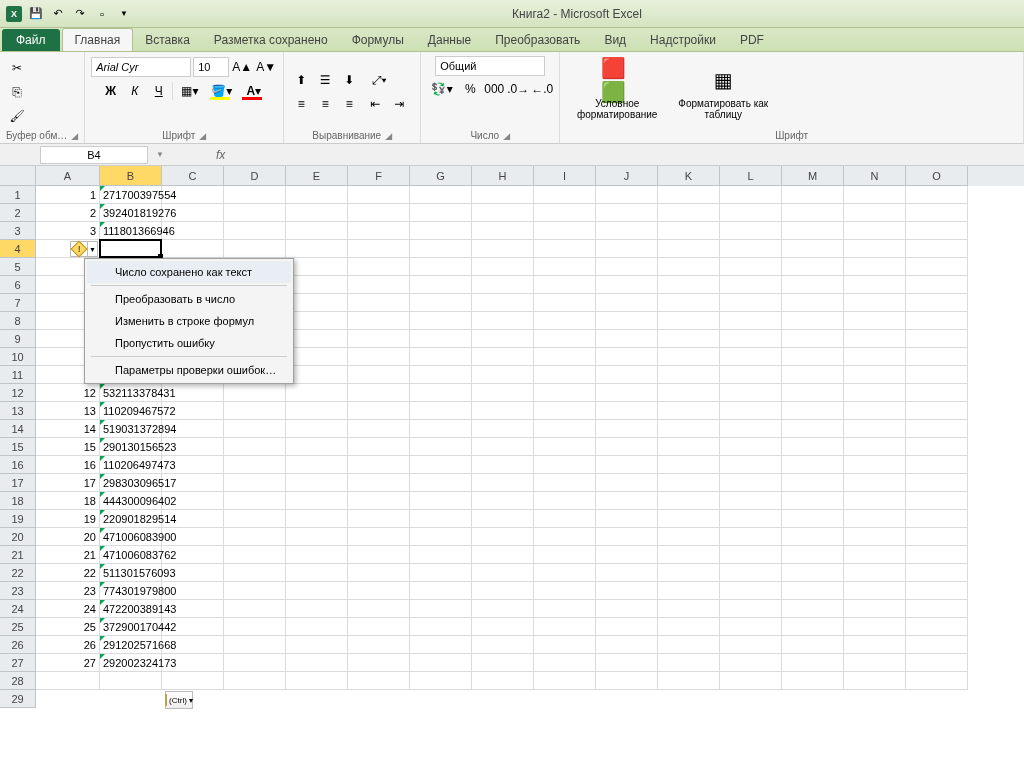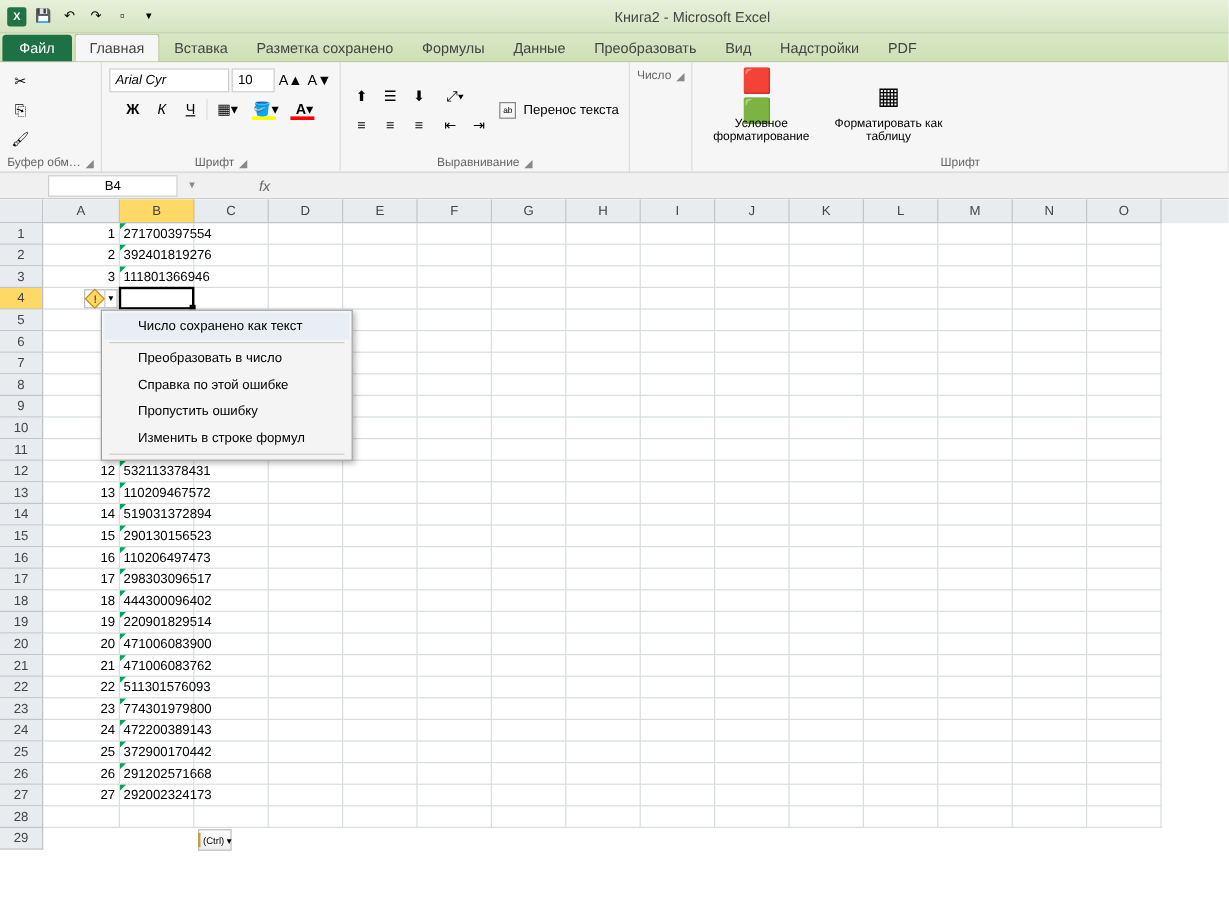--- a/index.html
+++ b/index.html
@@ -178,33 +178,39 @@
       <div class="col">
         <div class="row">
           <div class="icon-btn wide">⤢▾</div>
         </div>
         <div class="row">
           <div class="icon-btn">⇤</div>
           <div class="icon-btn">⇥</div>
         </div>
       </div>
       <div class="col" style="gap:4px">
-        <div class="row" style="cursor:pointer;padding:2px">
-          <div class="wrap-icon-mini">ab</div>
-          <span style="font-size:11px;margin-left:4px">Перенос текста</span>
-        </div>
       </div>
     </div>
     <div class="ribbon-group-label">
         <span>Выравнивание</span>
         <span class="dialog-launcher">◢</span>
       </div>
   </div>
 
   <div class="ribbon-group">
+    <div class="ribbon-group-content col">
+      <input class="font-select" style="width: 110px;" value="Общий">
+      <div class="row">
+        <div class="icon-btn wide">💱▾</div>
+        <div class="icon-btn">%</div>
+        <div class="icon-btn">000</div>
+        <div class="icon-btn">.0→</div>
+        <div class="icon-btn">←.0</div>
+      </div>
+    </div>
     <div class="ribbon-group-label">
         <span>Число</span>
         <span class="dialog-launcher">◢</span>
       </div>
   </div>
 
   <div class="ribbon-group" style="flex:1">
     <div class="ribbon-group-content">
       <div class="big-btn">
         <div class="big-icon">🟥🟩</div>
@@ -764,23 +770,23 @@
     <div class="error-diamond">
         <span>!</span>
       </div>
   </div>
   <div class="error-dd" style="top:75px;left:88px">▼</div>
 
   <div class="context-menu" style="top:92px;left:84px">
     <div class="menu-item info">Число сохранено как текст</div>
     <div class="menu-sep"></div>
     <div class="menu-item"><span>Преобразовать в число</span></div>
-    <div class="menu-item"><span>Справка по этой ошибке</span></div>
+    <div class="menu-item"><span>Изменить в строке формул</span></div>
     <div class="menu-item"><span>Пропустить ошибку</span></div>
-    <div class="menu-item"><span>Изменить в строке формул</span></div>
     <div class="menu-sep"></div>
+    <div class="menu-item"><span>Параметры проверки ошибок…</span></div>
   </div>
 
   <div class="paste-options" style="top:525px;left:165px">
     <div class="clipboard-mini"></div>
     <span>(Ctrl)</span>▾
   </div>
 </div>
 
 </body></html>

